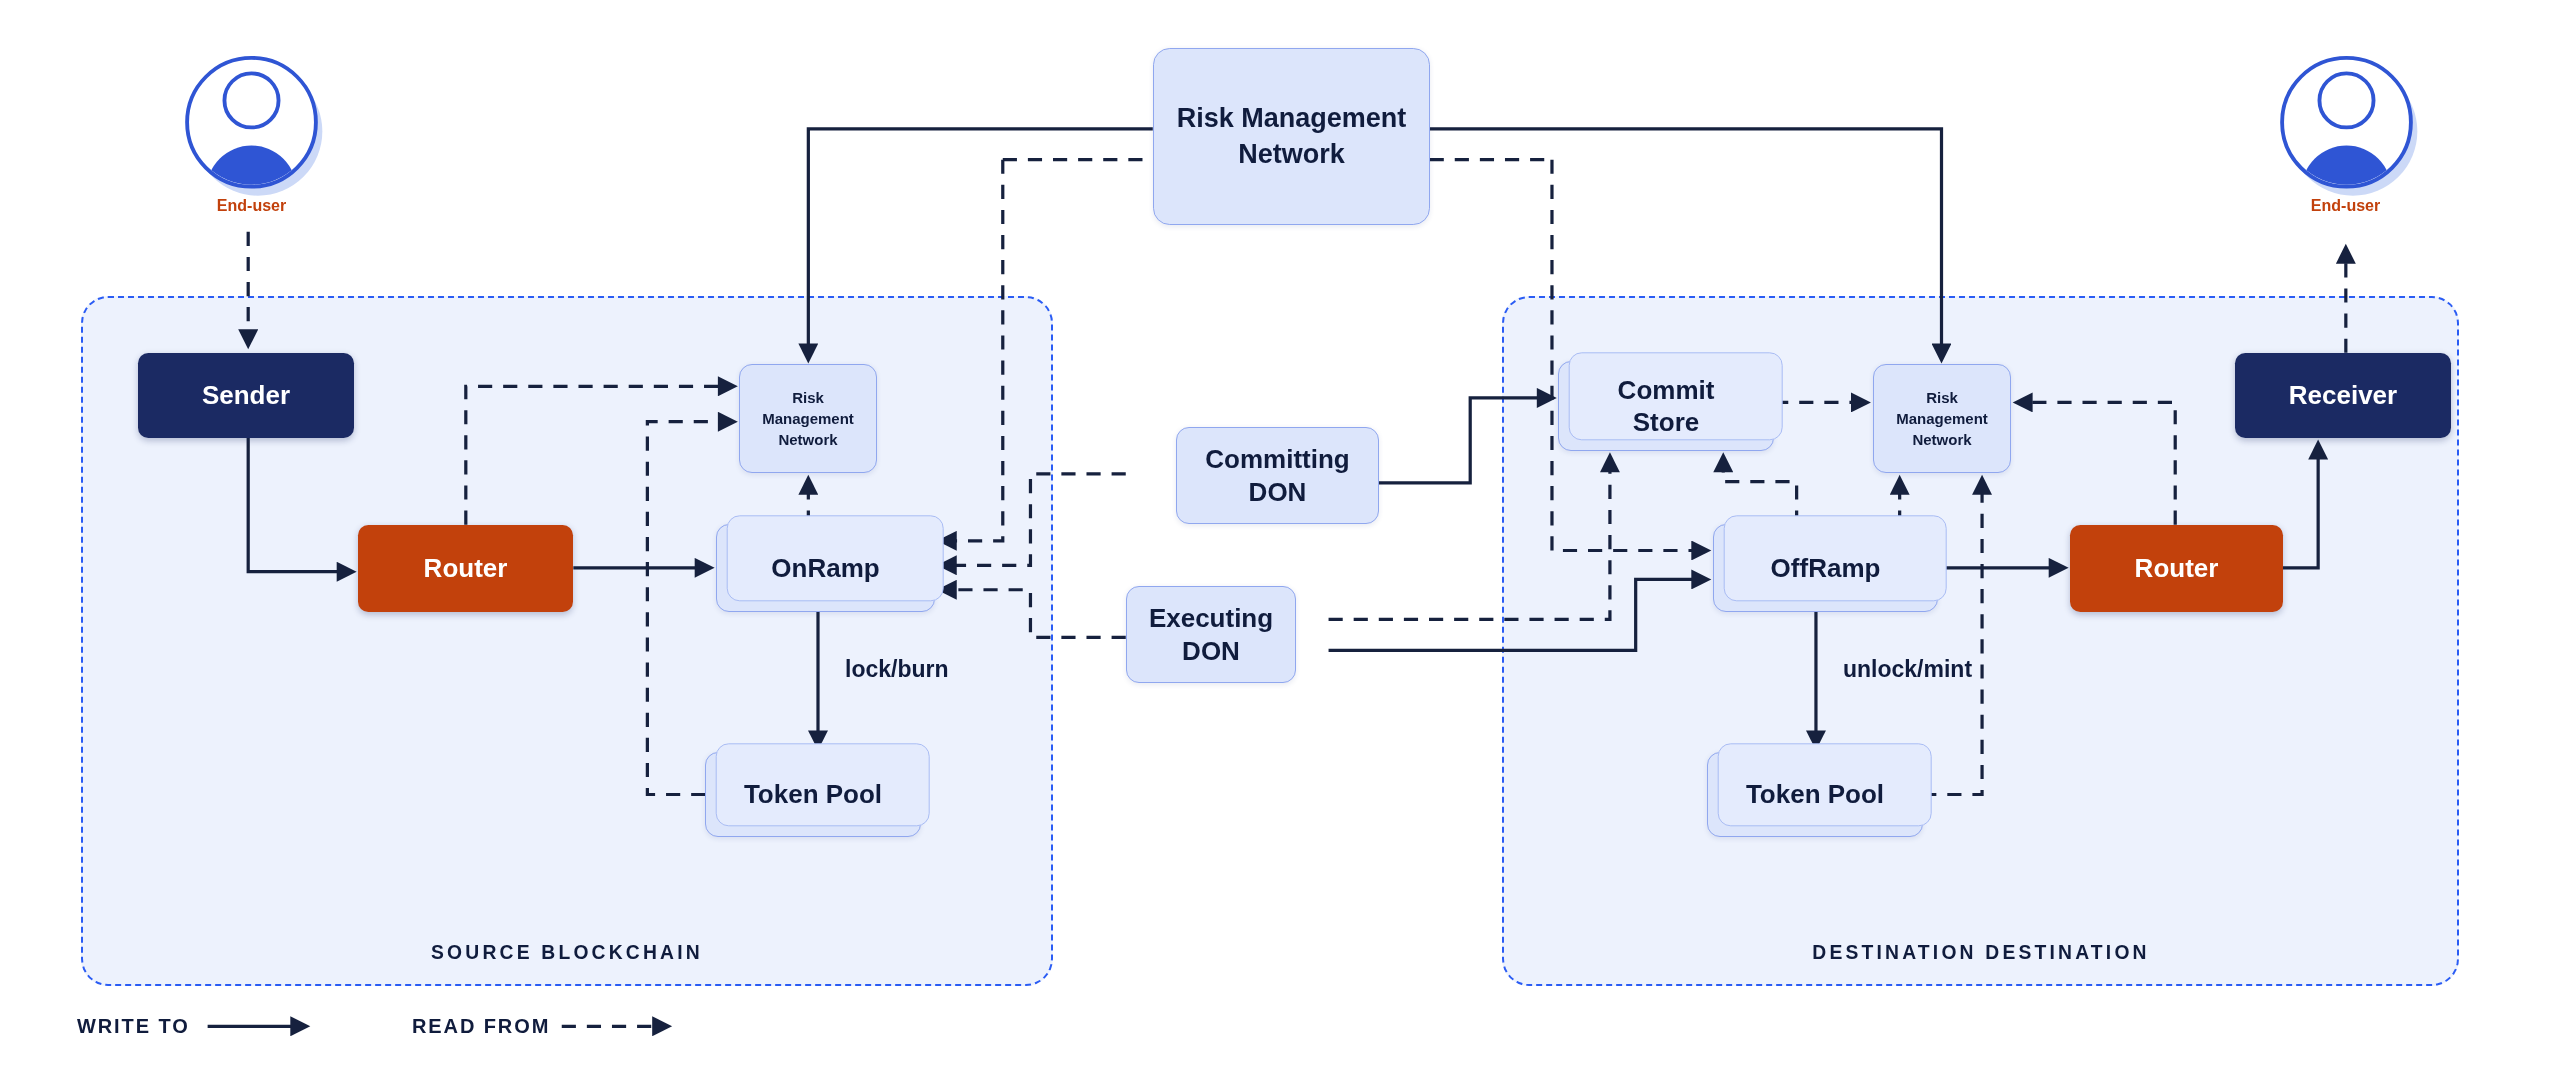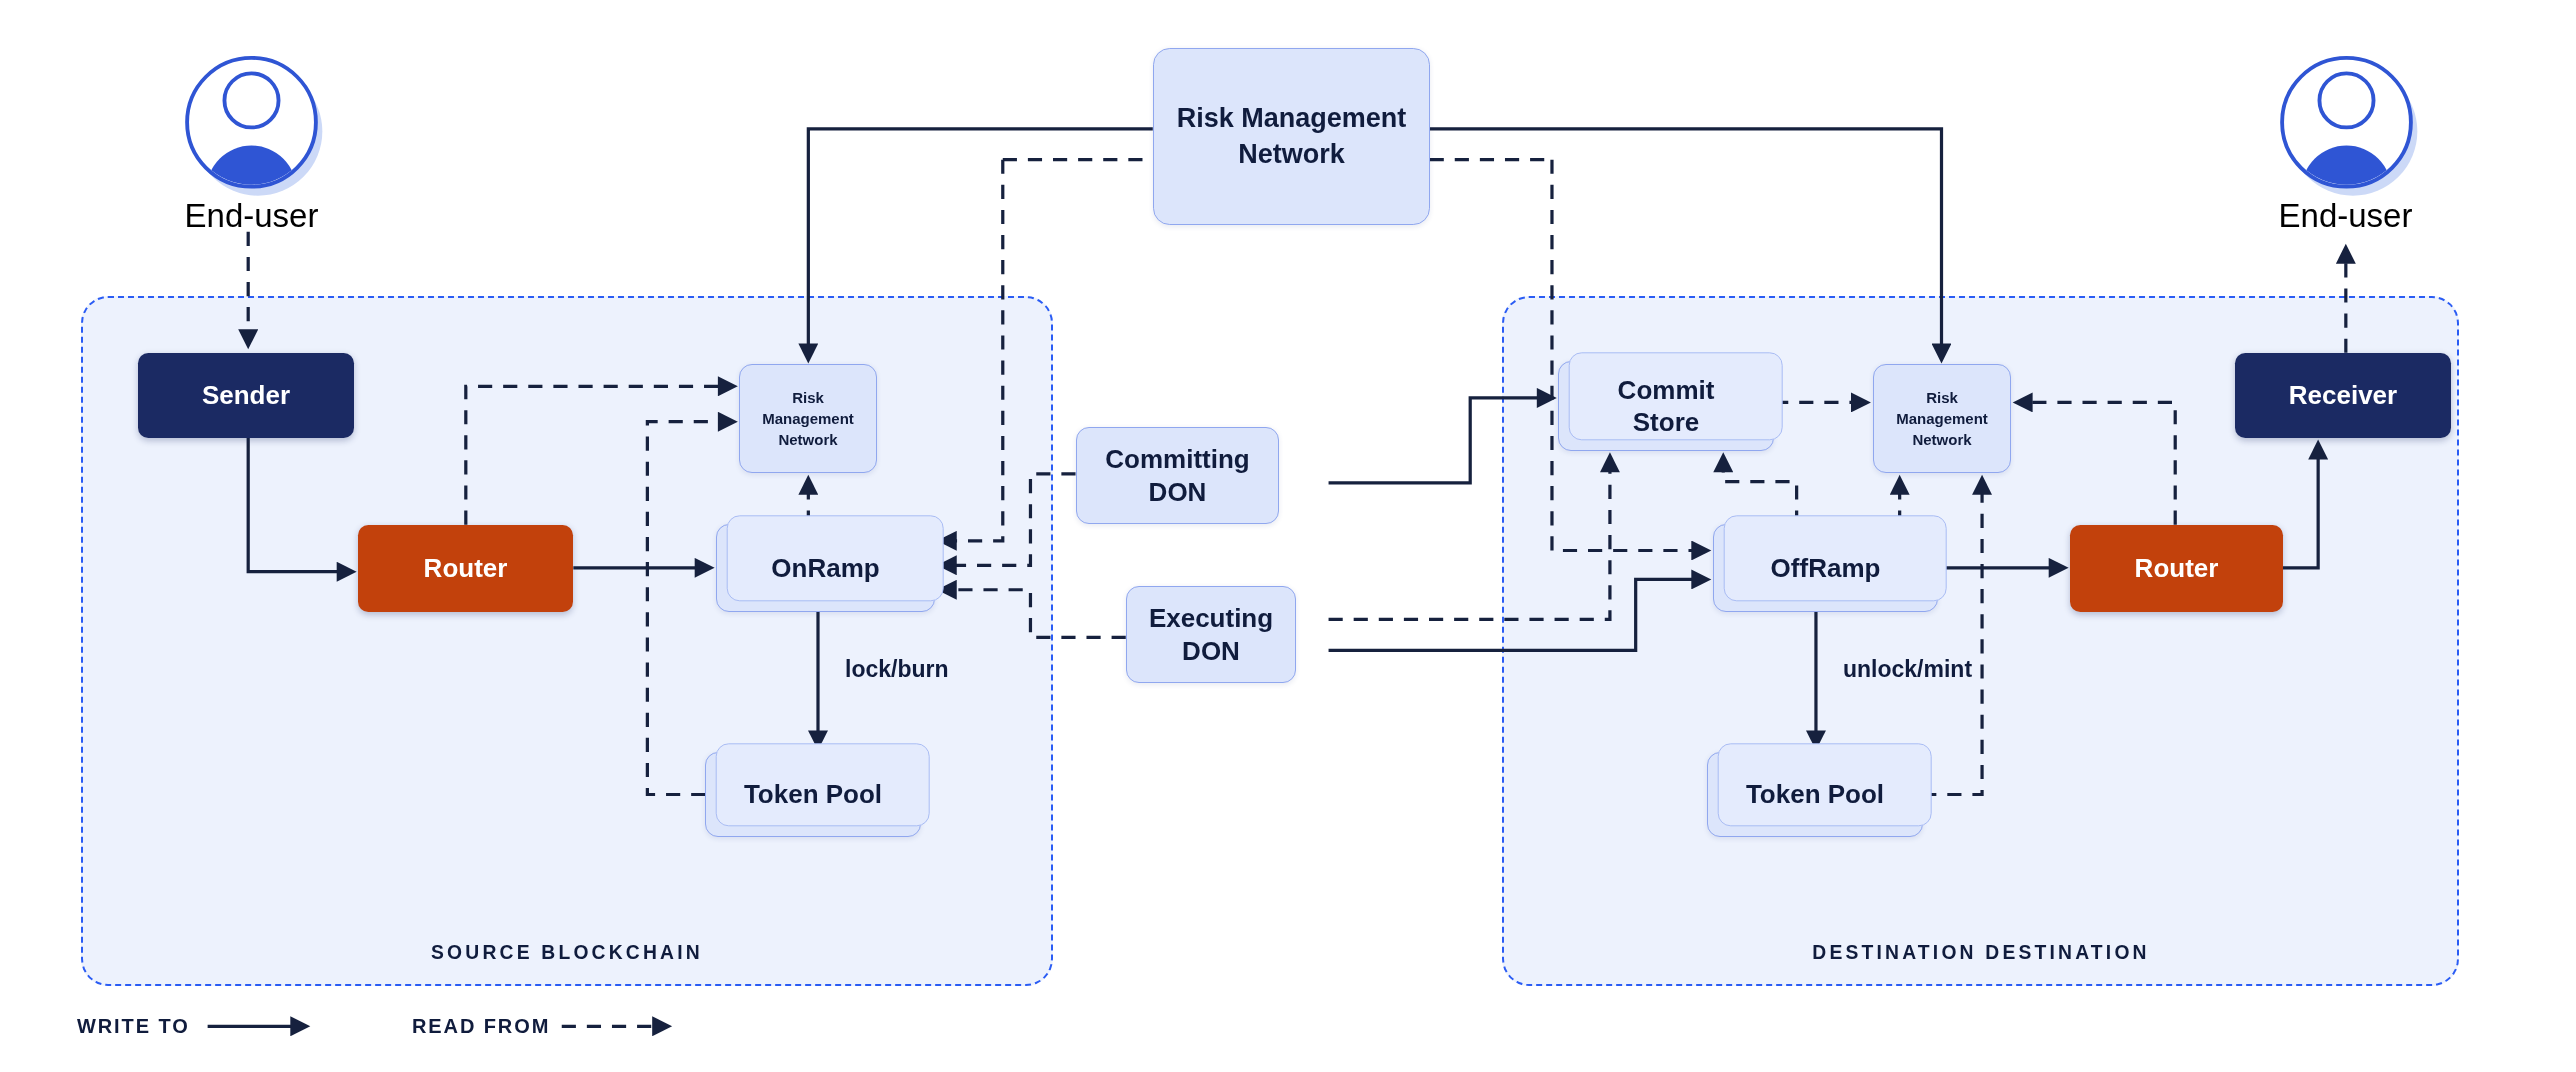--- a/index.html
+++ b/index.html
@@ -15,21 +15,21 @@
 
   .box-light{background:#dce5fb;border:1.9px solid #90a7ef;border-radius:13px;color:#101c3d;box-shadow:0 1.9px 5.2px rgba(35,60,130,.10);}
   .box-navy{background:#1b2a63;border-radius:10.3px;color:#ffffff;box-shadow:0 2.6px 6.4px rgba(20,35,90,.25);justify-content:center;}
   .box-royal{background:#c2410c;border-radius:10.3px;color:#ffffff;box-shadow:0 2.6px 6.4px rgba(20,35,90,.25);}
   .stacked::before{content:"";position:absolute;inset:0;transform:translate(9.7px,-9.7px);background:#e4ebfd;border:1.9px solid #a9bcf4;border-radius:13px;z-index:-1;}
 
   .fs-big{font-size:27px;line-height:1.3;}
   .fs-node{font-size:26px;}
   .fs-small{font-size:15px;line-height:1.4;}
   .edge-label{position:absolute;font-weight:bold;font-size:23px;color:#101c3d;z-index:4;}
-  .person-label{position:absolute;width:193px;text-align:center;font-weight:normal;font-size:33px;color:#000000;z-index:4;}
+  .person-label{position:absolute;width:193px;text-align:center;font-weight:bold;font-size:16px;color:#c2410c;z-index:4;}
   .legend-text{position:absolute;height:28px;line-height:28px;font-weight:bold;font-size:20px;letter-spacing:1.9px;color:#101c3d;z-index:4;}
   .person{position:absolute;z-index:4;}
 </style>
 </head>
 <body>
 
 <div class="stage">
 
   <div class="chain" style="left:81px;top:296px;width:972px;height:690px;"></div>
   <div class="chain" style="left:1502px;top:296px;width:957px;height:690px;"></div>
@@ -125,21 +125,21 @@
   <div class="node box-light" style="left:739px;top:364px;width:138px;height:109px;">
     <span class="label fs-small" style="max-width:126px;">Risk Management Network</span>
   </div>
 
   <div class="node box-light stacked" style="left:705px;top:752px;width:216px;height:85px;">
     <span class="label fs-node">Token Pool</span>
   </div>
 
   <div class="chain-label" style="left:277px;top:942px;width:580px;">SOURCE BLOCKCHAIN</div>
 
-  <div class="node box-light" style="left:1076px;top:427px;width:203px;height:97px;">
+  <div class="node box-light" style="left:1176px;top:427px;width:203px;height:97px;">
     <span class="label fs-node" style="max-width:155px;line-height:1.25;">Committing DON</span>
   </div>
   <div class="node box-light" style="left:1126px;top:586px;width:170px;height:97px;">
     <span class="label fs-node" style="max-width:155px;line-height:1.25;">Executing DON</span>
   </div>
 
   <div class="node box-light stacked" style="left:1558px;top:361px;width:216px;height:90px;">
     <span class="label fs-node" style="max-width:129px;line-height:1.25;">Commit Store</span>
   </div>
 

